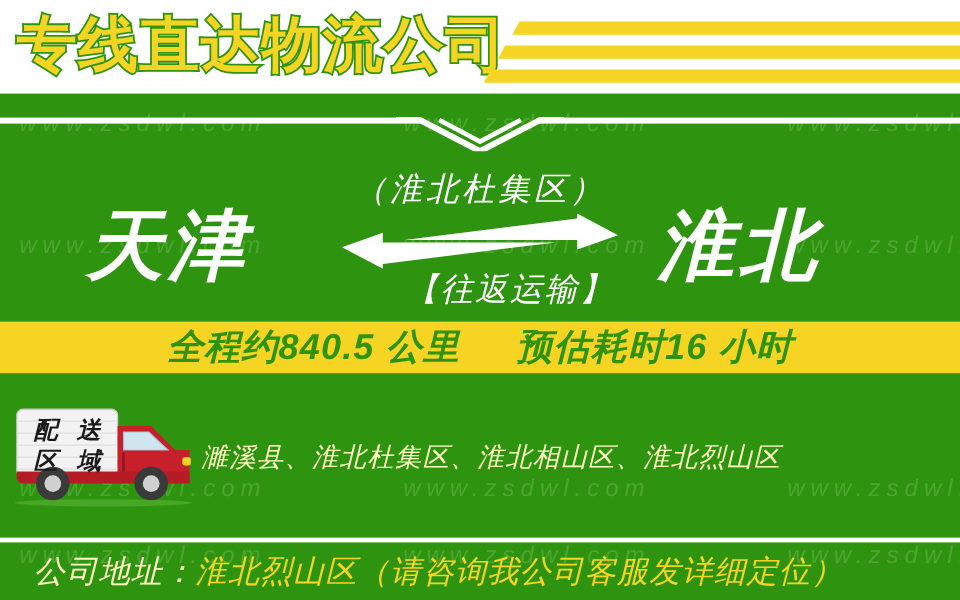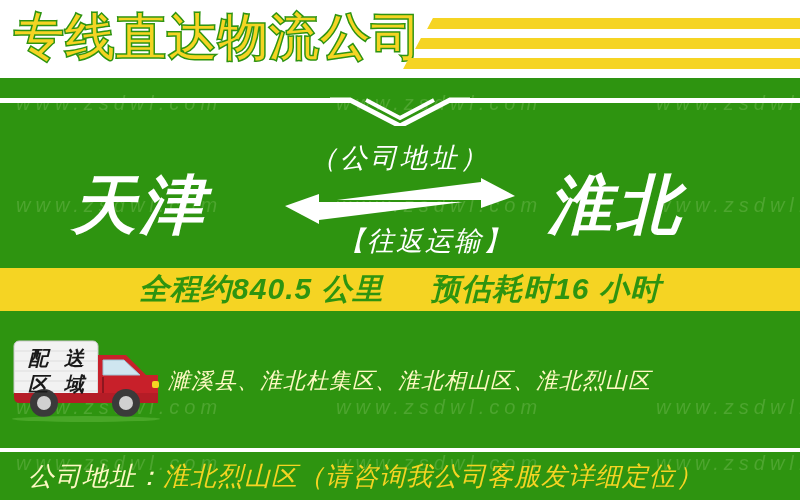--- a/index.html
+++ b/index.html
@@ -18,21 +18,21 @@
 
   
   #header{
     position:absolute;left:0;top:0;width:800px;height:78px;
     background:#ffffff;
     overflow:hidden;
   }
   #header-title{
     position:absolute;left:14px;top:6px;
     font-size:50px;
-    font-weight:normal;
+    font-weight:bold;
     letter-spacing:1px;
     color:#F5D423;
     -webkit-text-stroke:3px #2E9410;
     paint-order:stroke fill;
     white-space:nowrap;
     line-height:62px;
   }
   .hstripe{
     position:absolute;
     height:11px;
@@ -194,21 +194,21 @@
     <div id="rule-left"></div>
     <div id="rule-right"></div>
     <svg id="chev-svg" width="140" height="40" viewBox="0 0 140 40">
       <polyline points="0,14 20,14 70,40 120,14 140,14" fill="none" stroke="#ffffff" stroke-width="5"></polyline>
       <polyline points="36,14 70,32 104,14" fill="none" stroke="#ffffff" stroke-width="4"></polyline>
     </svg>
 
     <div class="city" id="city-dest">淮北</div>
     <div class="city" id="city-origin">天津</div>
 
-    <div id="slogan-top">（公司地址）</div>
+    <div id="slogan-top">（淮北杜集区）</div>
 
     <div id="arrow-wrap">
       <svg width="230" height="46" viewBox="0 0 230 46">
 
         <polygon points="52,22 196,4 196,0 230,18 196,30 196,22" fill="#ffffff"></polygon>
 
         <polygon points="178,24 34,42 34,46 0,28 34,16 34,24" fill="#ffffff"></polygon>
       </svg>
     </div>
 

